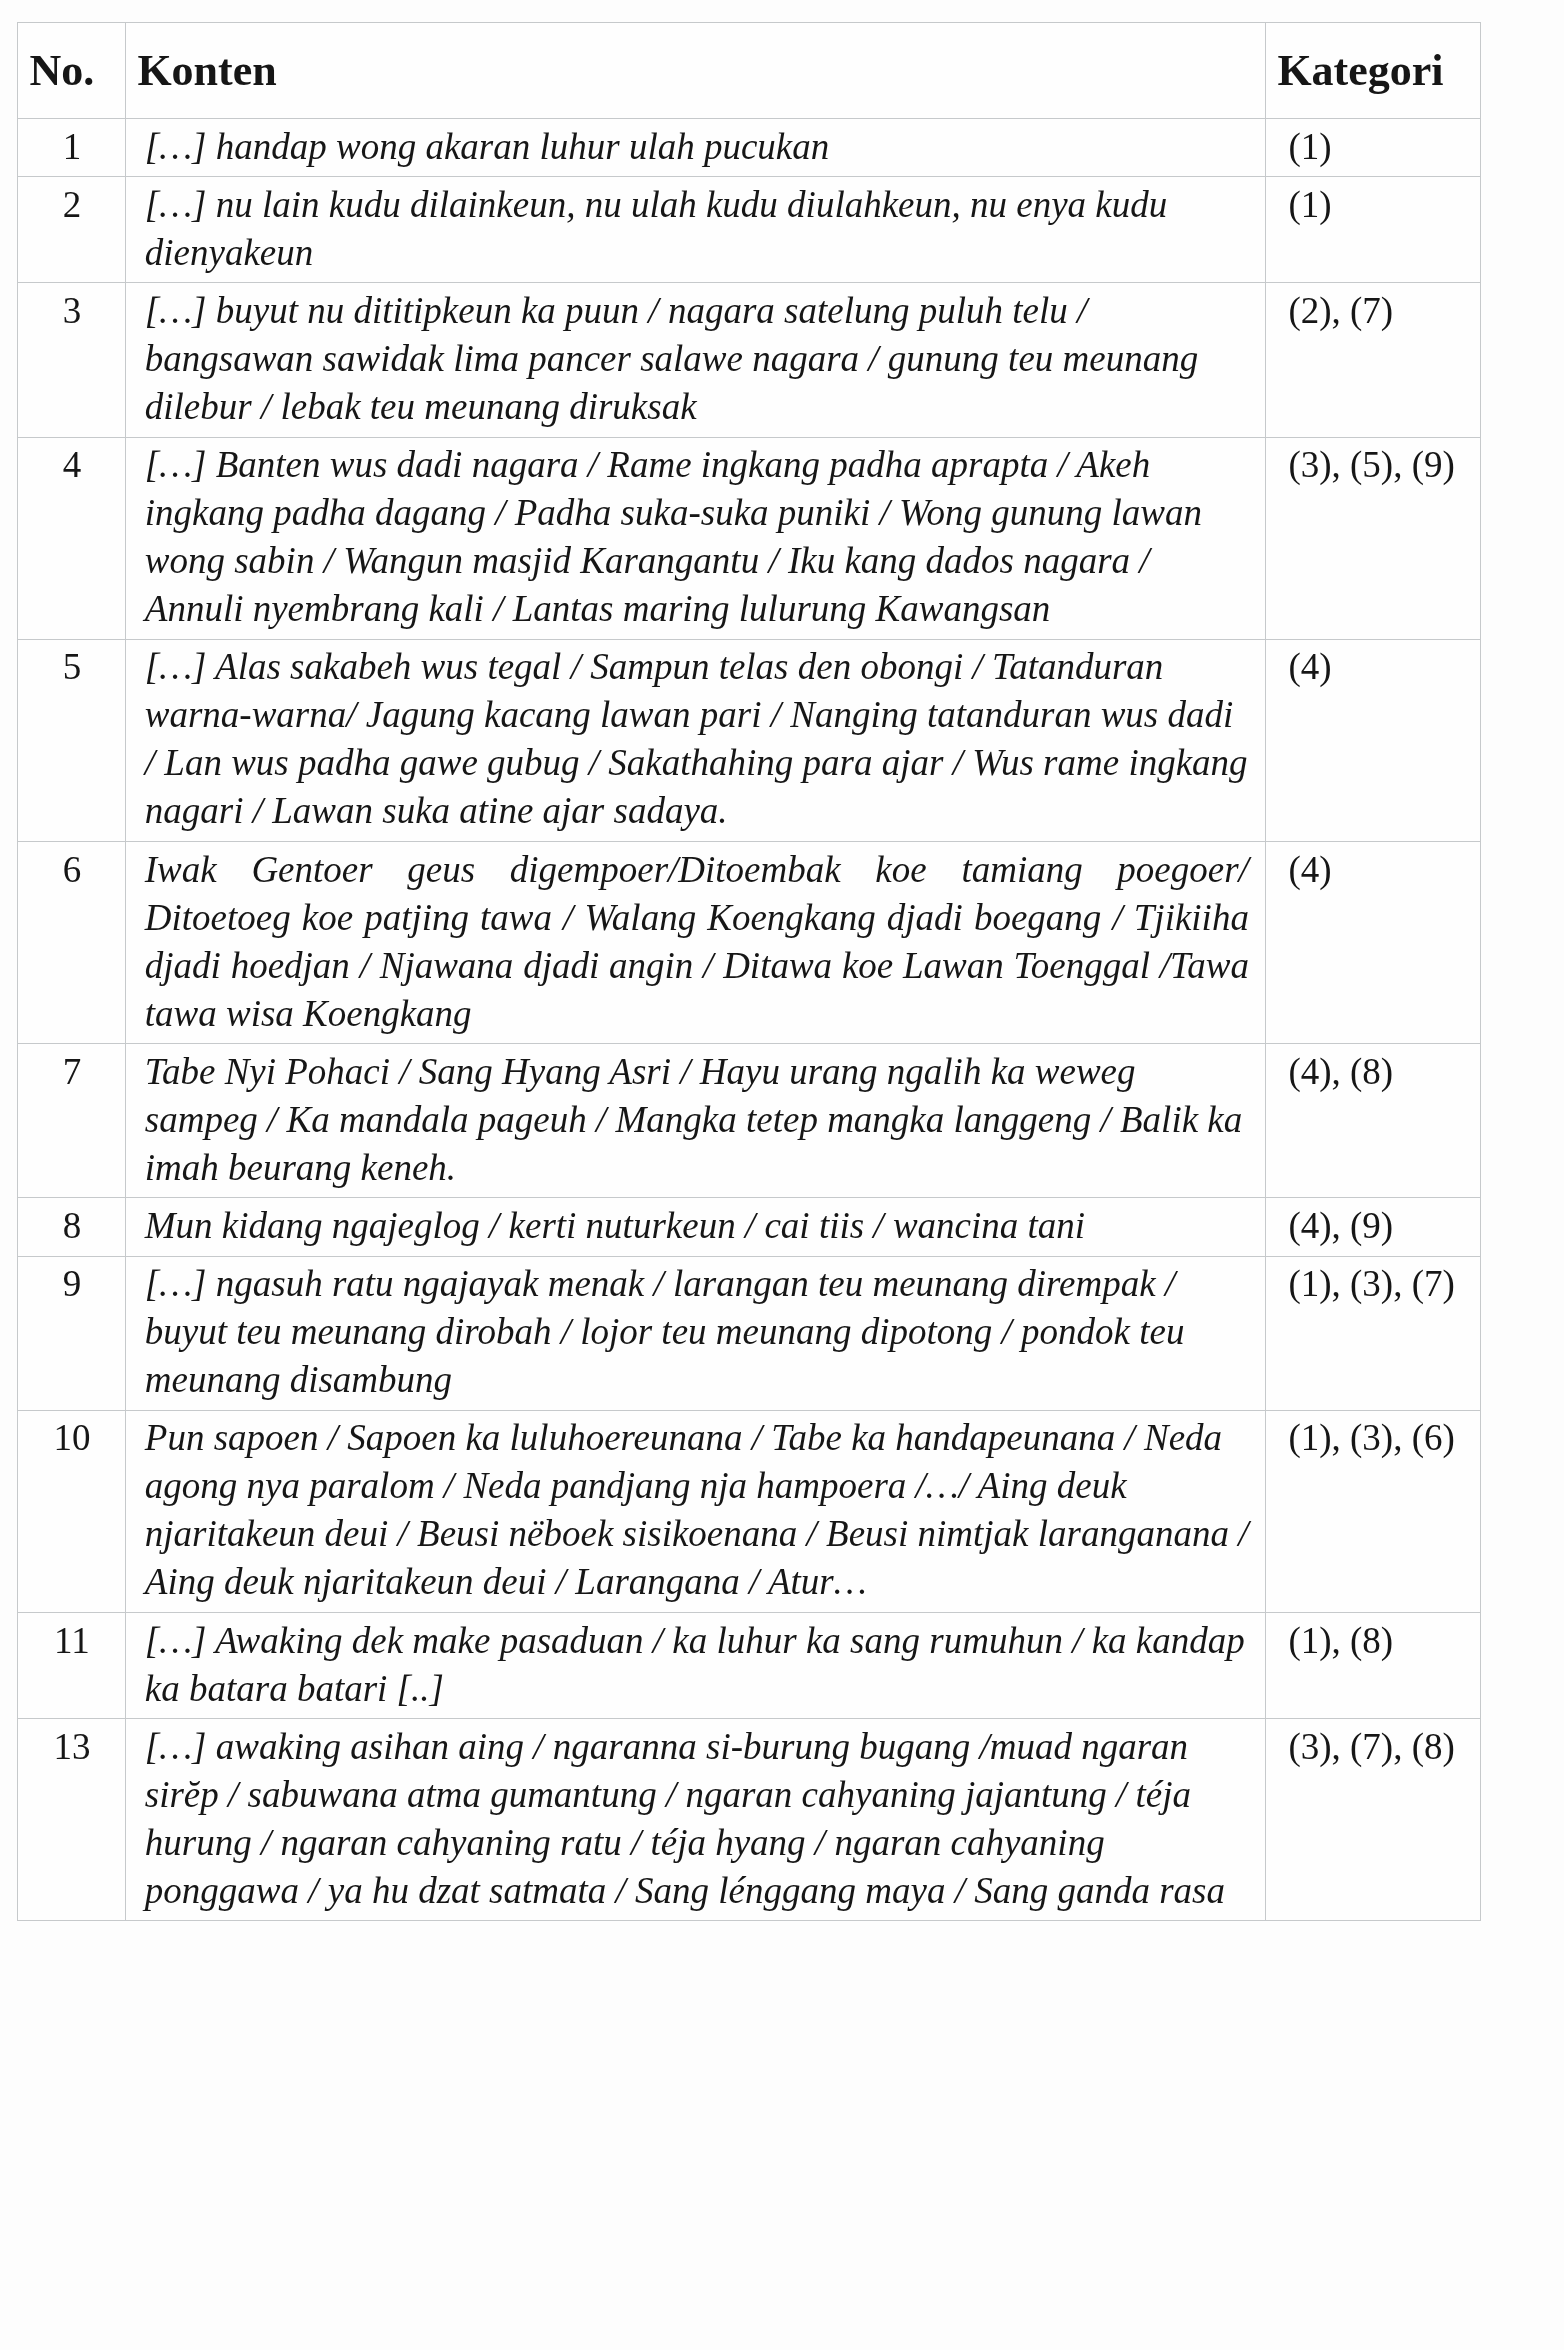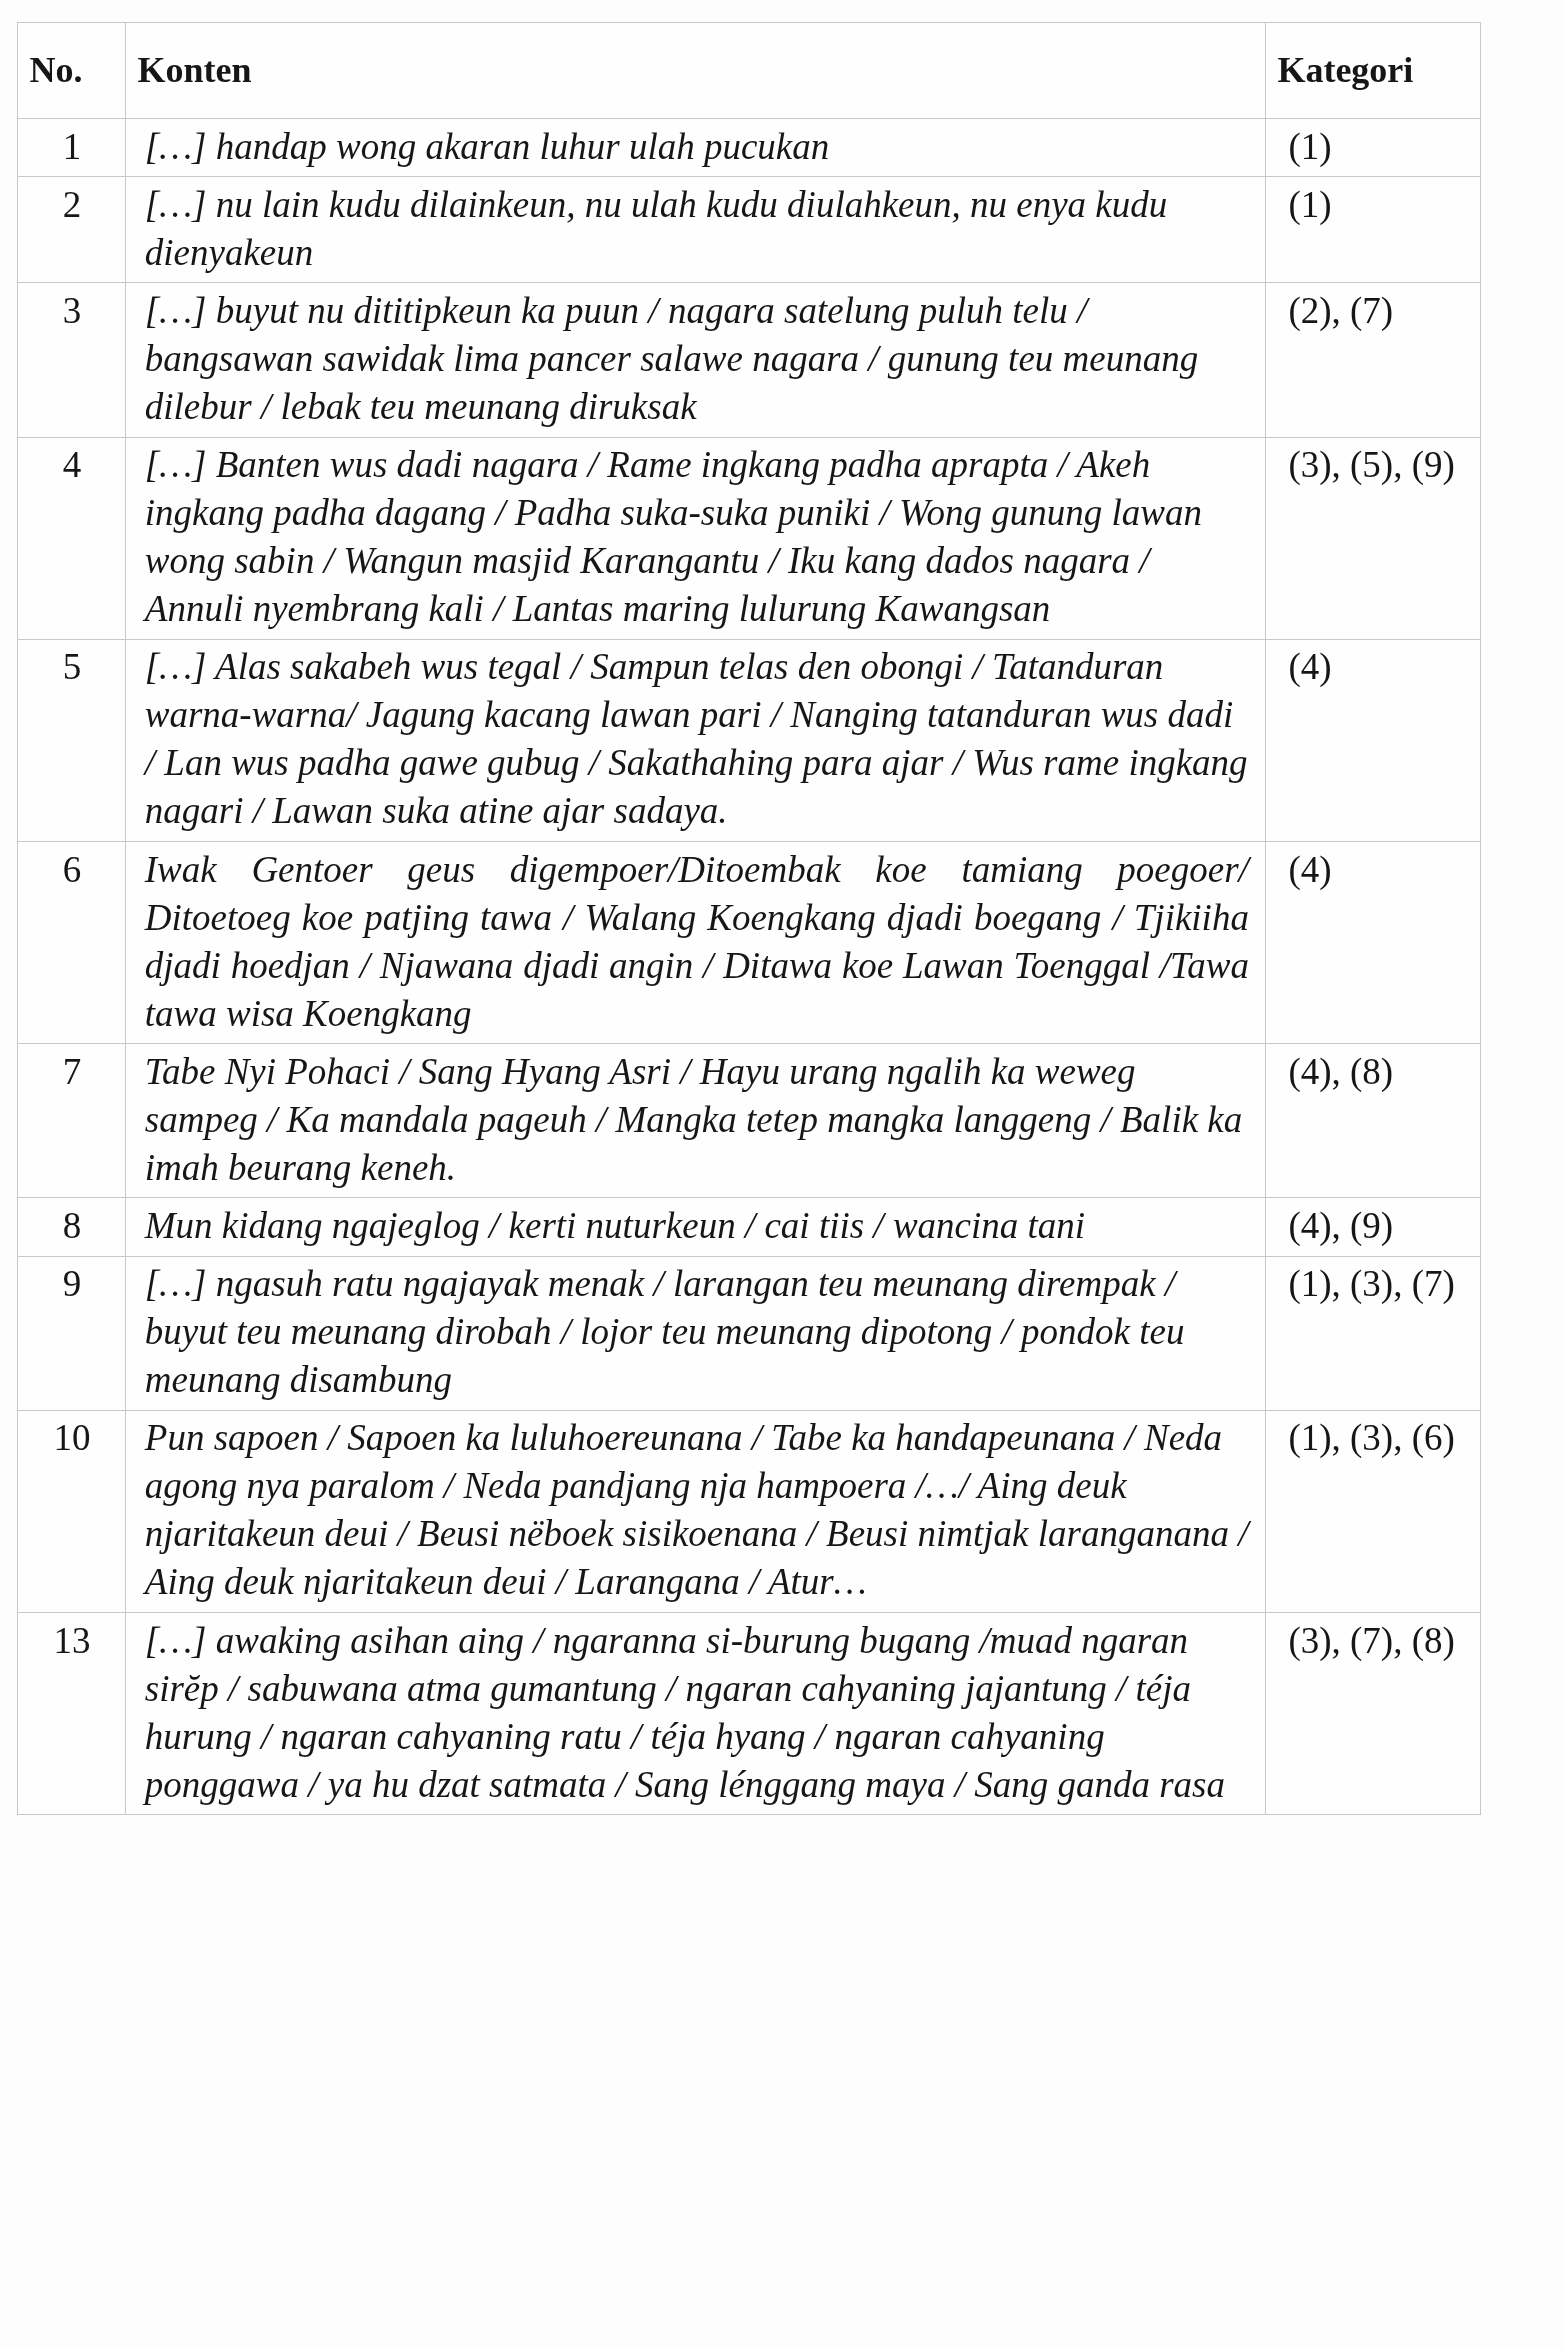--- a/index.html
+++ b/index.html
@@ -32,21 +32,21 @@
   table.konten-table th,
   table.konten-table td {
     border: 1.8px solid #c6c9cb;
     vertical-align: top;
     box-sizing: border-box;
   }
 
   
   table.konten-table th {
     font-weight: bold;
-    font-size: 36px;
+    font-size: 44px;
     line-height: 51px;
     padding: 22px 11px;
     vertical-align: middle;
     text-align: left;
   }
   th.h-no       { text-align: center; padding-left: 0; padding-right: 0; }
   th.h-konten   { padding-left: 18.4px; }
   th.h-kategori { padding-left: 22px; }
 
   
@@ -135,20 +135,25 @@
           <td class="no">9</td>
           <td class="konten">[…] ngasuh ratu ngajayak menak / larangan teu meunang dirempak / buyut teu meunang dirobah / lojor teu meunang dipotong / pondok teu meunang disambung</td>
           <td class="kategori">(1), (3), (7)</td>
         </tr>
         <tr>
           <td class="no">10</td>
           <td class="konten">Pun sapoen / Sapoen ka luluhoereunana / Tabe ka handapeunana / Neda agong nya paralom / Neda pandjang nja hampoera /…/ Aing deuk njaritakeun deui / Beusi nëboek sisikoenana / Beusi nimtjak laranganana / Aing deuk njaritakeun deui / Larangana / Atur…</td>
           <td class="kategori">(1), (3), (6)</td>
         </tr>
         <tr>
+          <td class="no">11</td>
+          <td class="konten">[…] Awaking dek make pasaduan / ka luhur ka sang rumuhun / ka kandap ka batara batari [..]</td>
+          <td class="kategori">(1), (8)</td>
+        </tr>
+        <tr>
           <td class="no">13</td>
           <td class="konten">[…] awaking asihan aing / ngaranna si-burung bugang /muad ngaran sirĕp / sabuwana atma gumantung / ngaran cahyaning jajantung / téja hurung / ngaran cahyaning ratu / téja hyang / ngaran cahyaning ponggawa / ya hu dzat satmata / Sang lénggang maya / Sang ganda rasa</td>
           <td class="kategori">(3), (7), (8)</td>
         </tr>
       </tbody>
   </table>
 </div>
 
 
 </body></html>

